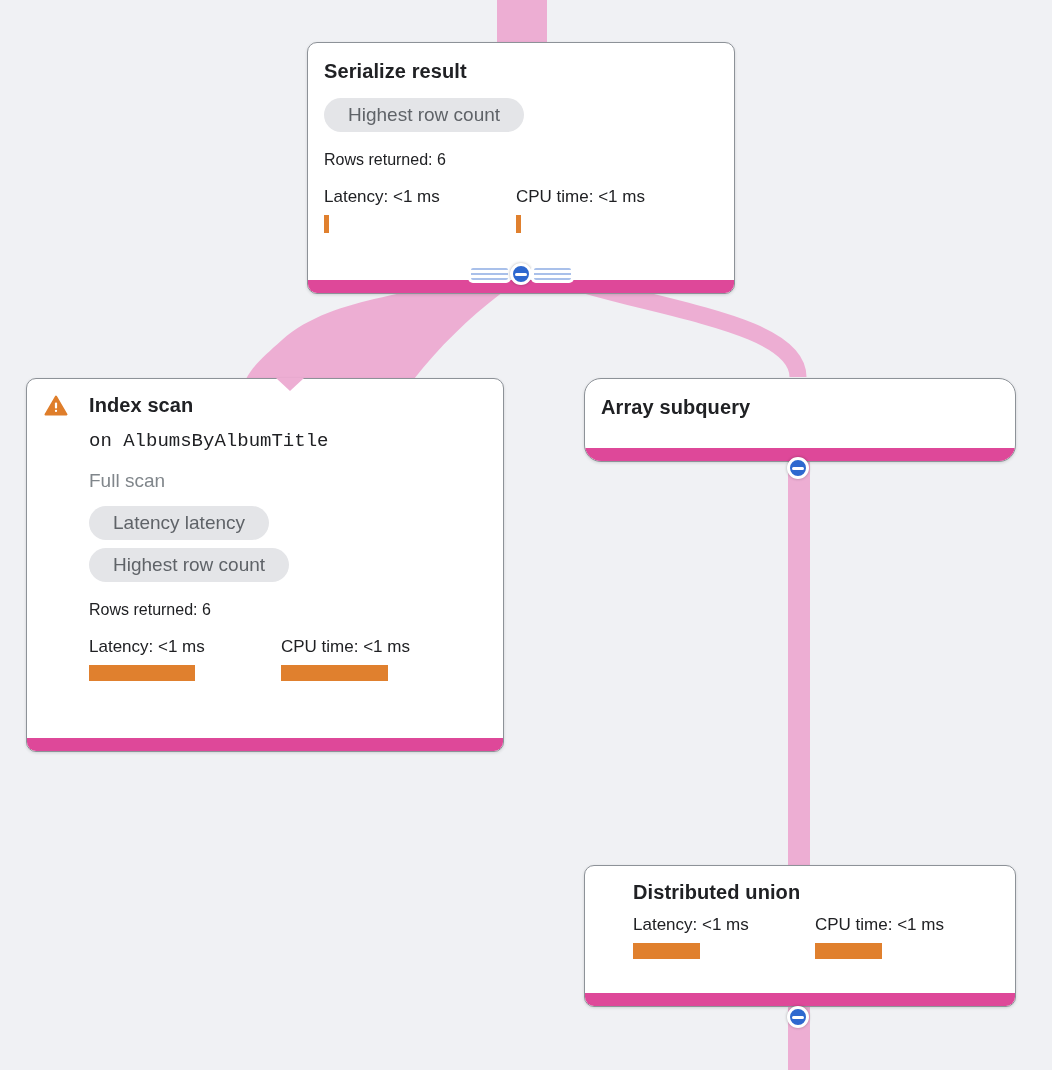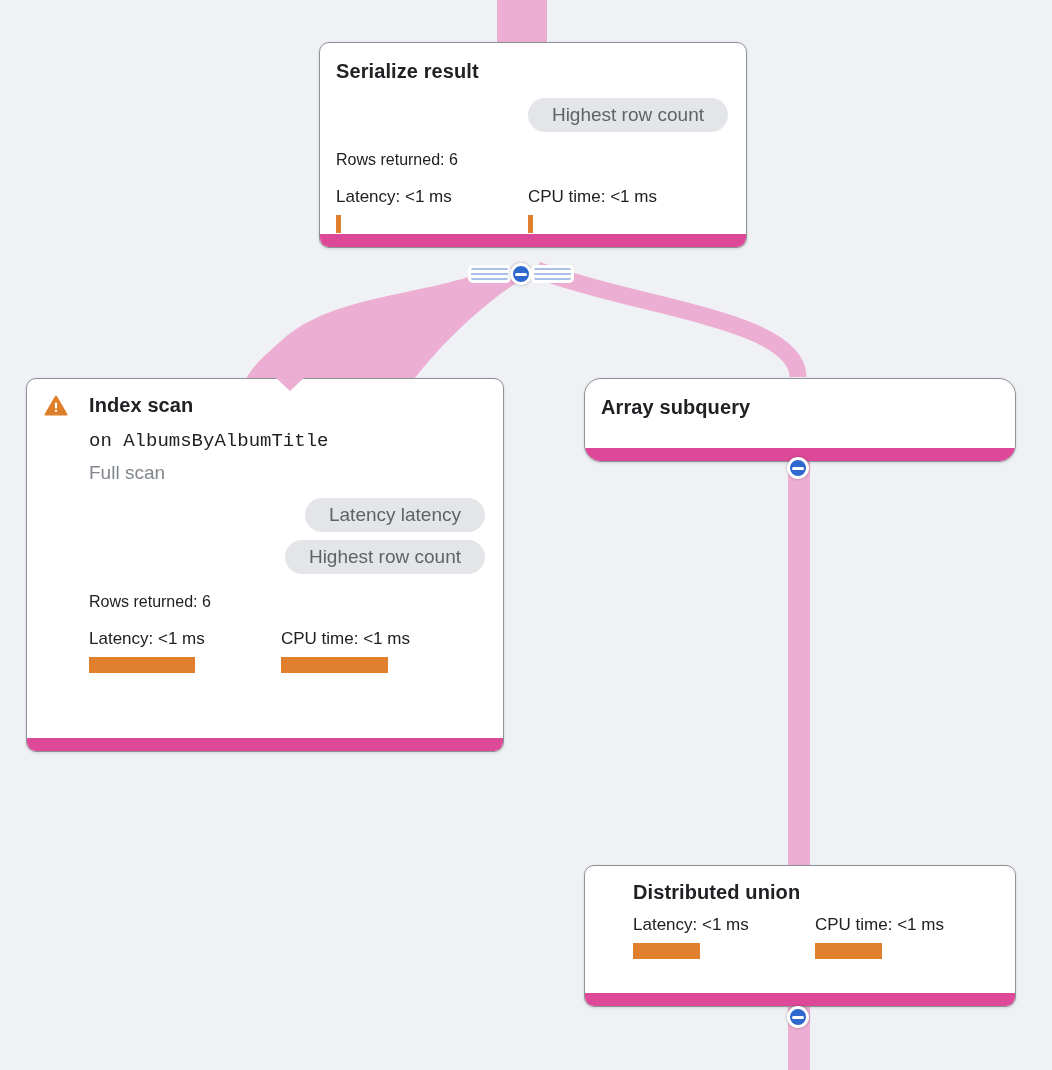--- a/index.html
+++ b/index.html
@@ -29,21 +29,21 @@
 
   
   .card {
     position: absolute; z-index: 1;
     background: #fff;
     border: 1px solid var(--card-border, #8d9298);
     border-radius: 10px;
     overflow: hidden;
     box-shadow: 0 1px 3px rgba(60,64,67,.18);
   }
-  .card-serialize   { left: 307px; top: 42px;  width: 428px; height: 206px; margin-left: 12px; }
+  .card-serialize   { left: 307px; top: 42px;  width: 428px; height: 252px; }
   .card-index-scan  { left: 26px;  top: 378px; width: 478px; height: 374px; }
   .card-array       { left: 584px; top: 378px; width: 432px; height: 84px; border-radius: 17px; }
   .card-union       { left: 584px; top: 865px; width: 432px; height: 142px; }
 
   .accent {
     position: absolute; left: 0; right: 0; bottom: 0; height: 13px;
     background: var(--accent-pink, #de4899);
   }
   .card-content { position: relative; padding: 14px 18px 0 16px; }
   .card-index-scan .card-content { padding-left: 62px; padding-top: 12px; }
@@ -52,34 +52,34 @@
   .title {
     font-size: 20px; font-weight: 700; line-height: 28px;
     color: var(--text, #202124); letter-spacing: .1px;
   }
   .subtitle {
     font-size: 19px; line-height: 24px; margin-top: 10px;
     color: var(--text, #202124);
     font-family: Liberation Mono, monospace;
   }
   .note {
-    font-size: 19px; line-height: 24px; margin-top: 8px;
+    font-size: 19px; line-height: 24px; margin-top: 16px;
     color: var(--muted, #80868b);
   }
   .badge-list { margin-top: 13px; }
   .badge {
     display: inline-block;
     height: 34px; line-height: 34px;
     padding: 0 24px; margin-bottom: 8px;
     border-radius: 17px;
     background: var(--badge-bg, #e4e5e8);
     color: var(--badge-text, #5f6368);
     font-size: 19px; white-space: nowrap;
   }
-  .badge-row { line-height: 0; text-align: right; }
+  .badge-row { line-height: 0; }
   .rows {
     margin-top: 8px; font-size: 16px; line-height: 24px;
     color: var(--text, #202124);
   }
   .metrics { display: flex; margin-top: 13px; }
   .metric { width: 192px; }
   .card-index-scan .metric { width: 192px; }
   .metric-label { font-size: 17px; line-height: 24px; color: var(--text, #202124); white-space: nowrap; }
   .bar {
     margin-top: 6px; height: 16px;

